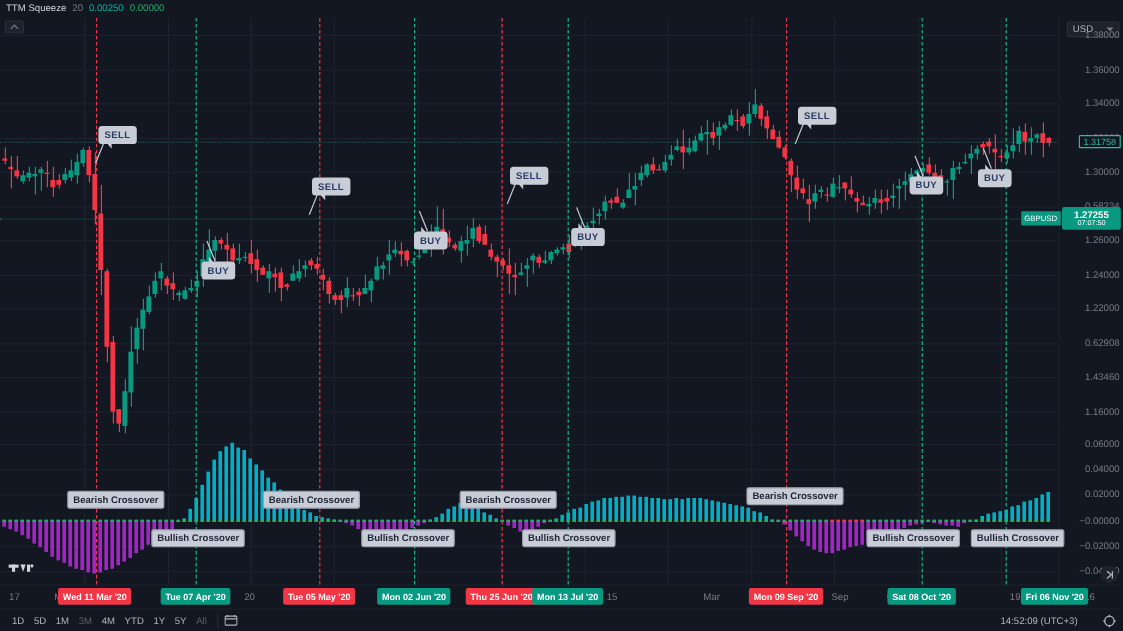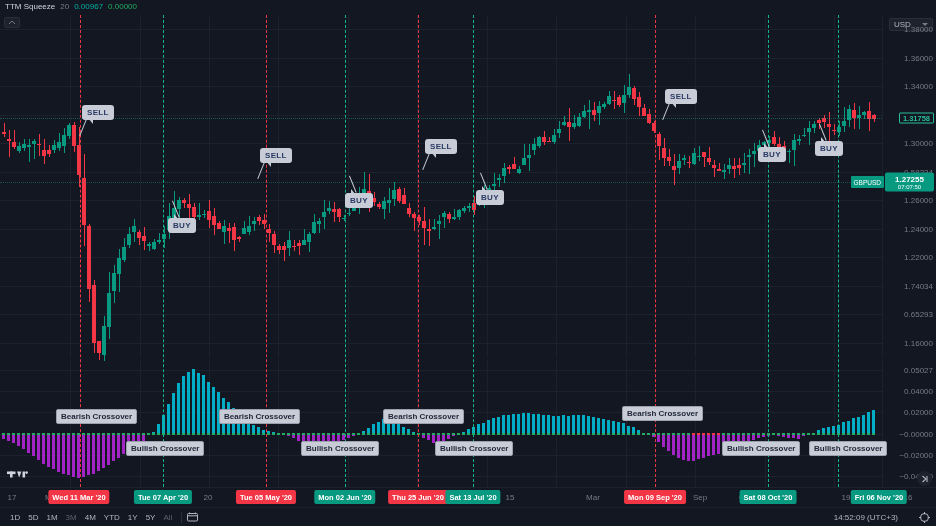--- a/index.html
+++ b/index.html
@@ -56,21 +56,21 @@
     width:44px; height:13px; border:1px solid #2a2e39; border-radius:2px;
     background:#1e222d; color:#b2b5be; font-size:8px;
     display:flex; align-items:center; padding:0 4px; justify-content:space-between;
   }
   .cur-sel .car { border-left:3px solid transparent; border-right:3px solid transparent; border-top:3.5px solid #787b86;}
 
   .last-badge {
     position:absolute; right:2px; height:11px; padding:0 3px;
     border:1px solid #2962ff00; background:#131722; color:#2bbd9a;
     font-size:7.5px; display:flex; align-items:center;
-    border:1px solid #2bbd9a; border-radius:1px; transform:translateY(-50%);font-weight:bold;
+    border:1px solid #2bbd9a; border-radius:1px; transform:translateY(-50%);
   }
   .price-badge {
     position:absolute; right:2px; width:49px; height:19px;
     background:#089981; border-radius:2px; transform:translateY(-50%);
     display:flex; flex-direction:column; justify-content:center; align-items:center;
     color:#ffffff; line-height:1.05;
   }
   .price-badge .p1 { font-size:8px; font-weight:bold; }
   .price-badge .p2 { font-size:6px; }
   .sym-badge {
@@ -914,21 +914,21 @@
       <div style="position: absolute; left: 862px; top: 73.6667px; width: 3px; height: 2.4px; background: rgb(34, 171, 97);"></div>
       <div style="position: absolute; left: 867px; top: 53.2715px; width: 3px; height: 21.3951px; background: rgb(0, 188, 212); opacity: 0.92;"></div>
       <div style="position: absolute; left: 867px; top: 73.6667px; width: 3px; height: 2.4px; background: rgb(34, 171, 97);"></div>
       <div style="position: absolute; left: 872px; top: 51.3193px; width: 3px; height: 23.3474px; background: rgb(0, 188, 212); opacity: 0.92;"></div>
       <div style="position: absolute; left: 872px; top: 73.6667px; width: 3px; height: 2.4px; background: rgb(34, 171, 97);"></div>
     </div>
 
   <div class="ind-legend">
     <span class="il-name">TTM Squeeze</span>
     <span class="il-num">20</span>
-    <span class="il-v1">0.00967</span>
+    <span class="il-v1">0.00250</span>
     <span class="il-v2">0.00000</span>
   </div>
   <div class="collapse-btn">
     <svg width="8" height="5" viewBox="0 0 8 5">
         <path d="M1 4 L4 1 L7 4" stroke="#787b86" stroke-width="1" fill="none"></path>
       </svg>
   </div>
 
   <div class="pricescale" id="price-scale">
     <div class="cur-sel">
@@ -937,27 +937,27 @@
     </div>
   <div class="ps-tick" style="top: 14.25px;">1.38000</div>
       <div class="ps-tick" style="top: 42.75px;">1.36000</div>
       <div class="ps-tick" style="top: 71.25px;">1.34000</div>
       <div class="ps-tick" style="top: 99.75px;">1.32000</div>
       <div class="ps-tick" style="top: 128.25px;">1.30000</div>
       <div class="ps-tick" style="top: 156.75px;">0.58234</div>
       <div class="ps-tick" style="top: 185.25px;">1.26000</div>
       <div class="ps-tick" style="top: 213.75px;">1.24000</div>
       <div class="ps-tick" style="top: 242.25px;">1.22000</div>
-      <div class="ps-tick" style="top: 270.75px;">1.74034</div>
-      <div class="ps-tick" style="top: 299.25px;">0.65293</div>
+      <div class="ps-tick" style="top: 270.75px;">0.62908</div>
+      <div class="ps-tick" style="top: 299.25px;">1.43460</div>
       <div class="ps-tick" style="top: 327.75px;">1.16000</div>
     </div>
 
   <div class="pricescale" id="ind-scale">
-      <div class="ps-tick" style="top: 10.6667px;">0.05027</div>
+      <div class="ps-tick" style="top: 10.6667px;">0.06000</div>
       <div class="ps-tick" style="top: 32px;">0.04000</div>
       <div class="ps-tick" style="top: 53.3333px;">0.02000</div>
       <div class="ps-tick" style="top: 74.6667px;">−0.00000</div>
       <div class="ps-tick" style="top: 96px;">−0.02000</div>
       <div class="ps-tick" style="top: 117.333px;">−0.04000</div>
     </div>
 
   <div class="timeaxis">
       <div class="t-tick" style="left: 12px;">17</div>
       <div class="t-tick" style="left: 52px;">Mar</div>
@@ -969,21 +969,21 @@
       <div class="t-tick" style="left: 700px;">Sep</div>
       <div class="t-tick" style="left: 742px;">O</div>
       <div class="t-tick" style="left: 846px;">19</div>
       <div class="t-tick" style="left: 860px;">F</div>
       <div class="t-tick" style="left: 908px;">16</div>
       <div class="t-box sell" style="left: 79px;">Wed 11 Mar '20</div>
       <div class="t-box buy" style="left: 163px;">Tue 07 Apr '20</div>
       <div class="t-box sell" style="left: 266px;">Tue 05 May '20</div>
       <div class="t-box buy" style="left: 345px;">Mon 02 Jun '20</div>
       <div class="t-box sell" style="left: 418px;">Thu 25 Jun '20</div>
-      <div class="t-box buy" style="left: 473px;">Sat 13 Jul '20</div>
+      <div class="t-box buy" style="left: 473px;">Mon 13 Jul '20</div>
       <div class="t-box sell" style="left: 655px;">Mon 09 Sep '20</div>
       <div class="t-box buy" style="left: 768px;">Sat 08 Oct '20</div>
       <div class="t-box buy" style="left: 879px;">Fri 06 Nov '20</div>
     </div>
 
   <div class="tvlogo">
     <svg width="22" height="11" viewBox="0 0 22 11">
       <rect x="0" y="2.5" width="8.5" height="2.6" fill="#d1d4dc"></rect>
       <rect x="3" y="2.5" width="2.6" height="6" fill="#d1d4dc"></rect>
       <path d="M10 2.5 L12.2 8.5 L14.4 2.5 Z" fill="#d1d4dc"></path>

